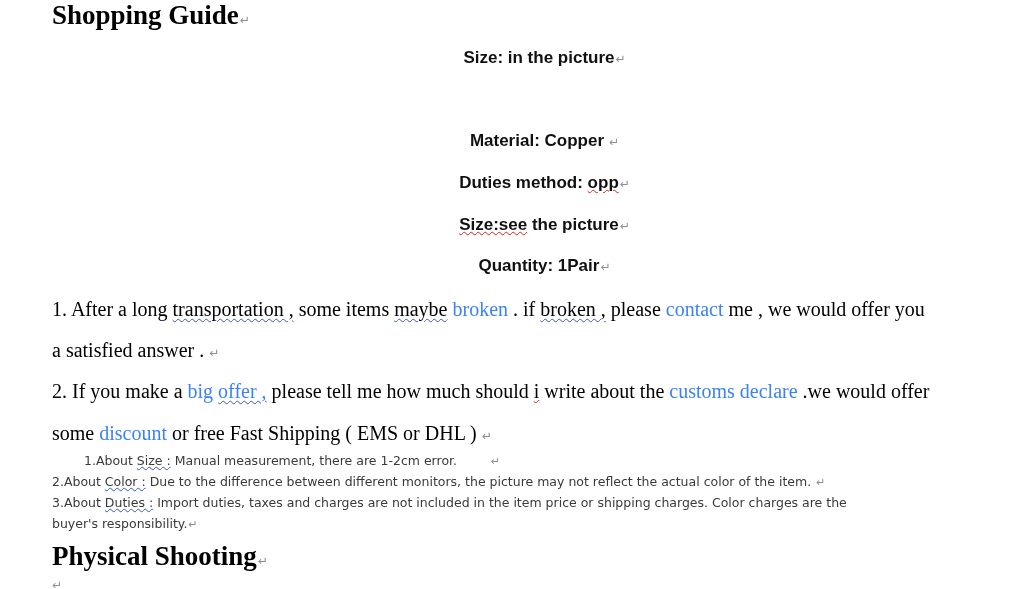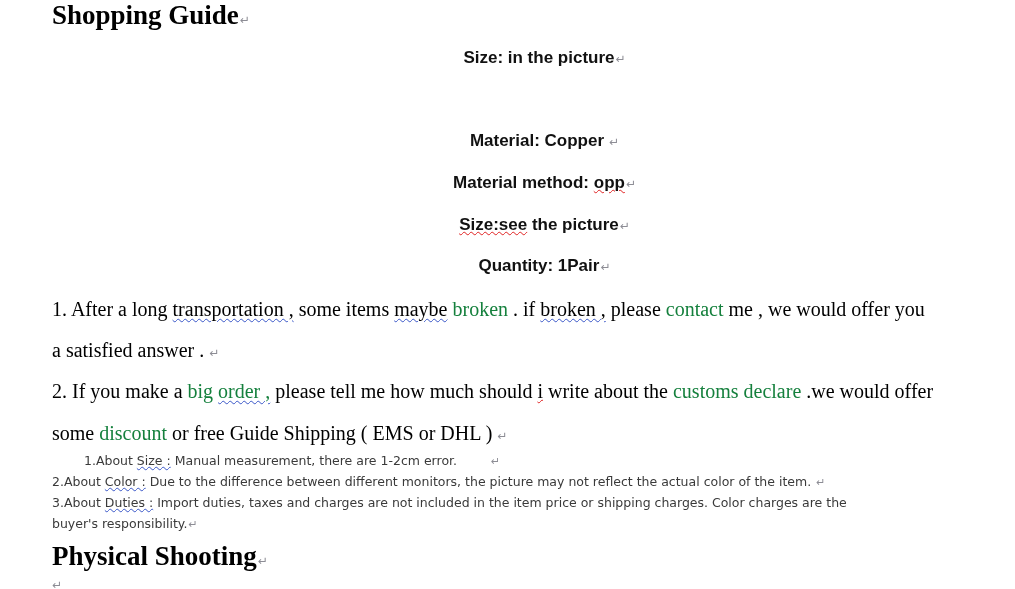--- a/index.html
+++ b/index.html
@@ -78,21 +78,21 @@
     left: 52px;
     font-family: "DejaVu Sans", "Liberation Sans", sans-serif;
     font-size: 12.5px;
     line-height: 1;
     color: #3a3a3a;
     white-space: nowrap;
   }
 
   
   .red {
-    color: #15803d;
+    color: #3b82f6;
     margin-top: 32px;
   }
   
   .sq-blue {
     text-decoration: underline;
     text-decoration-style: wavy;
     text-decoration-color: #3a57c8;
     text-decoration-thickness: 1px;
     text-underline-offset: 2px;
   }
@@ -138,33 +138,33 @@
 
 <div class="page">
 
   <h1 class="doc-heading" id="heading-shopping-guide"><span>Shopping Guide</span><span class="ret">↵</span></h1>
 
   <div class="spec-line" style="top:49px;"><span>Size: in the picture</span><span class="ret">↵</span></div>
 
 
   <div class="spec-line" style="top:132px;"><span>Material: Copper</span><span class="ret ret-wide">↵</span></div>
 
-  <div class="spec-line" style="top:174px;"><span>Material method: </span><span class="sq-red">opp</span><span class="ret">↵</span></div>
+  <div class="spec-line" style="top:174px;"><span>Duties method: </span><span class="sq-red">opp</span><span class="ret">↵</span></div>
 
   <div class="spec-line" style="top:216px;"><span class="sq-red">Size:see</span><span> the picture</span><span class="ret">↵</span></div>
 
   <div class="spec-line" style="top:257px;"><span>Quantity: 1Pair</span><span class="ret">↵</span></div>
 
   <div class="body-line" style="top:299px;"><span>1. </span><span>After a long </span><span class="sq-blue">transportation ,</span><span> some items </span><span class="sq-blue">maybe</span><span> </span><span class="red">broken</span><span> . if </span><span class="sq-blue">broken ,</span><span> please </span><span class="red">contact</span><span> me , we would offer you</span></div>
 
   <div class="body-line" style="top:340px;"><span>a satisfied answer .</span><span class="ret ret-wide">↵</span></div>
 
-  <div class="body-line" style="top:381px;"><span>2. </span><span>If you make a </span><span class="red">big </span><span class="red sq-blue">order ,</span><span> please tell me how much should </span><span class="sq-red">i</span><span> write about the </span><span class="red">customs declare</span><span> .we would offer</span></div>
+  <div class="body-line" style="top:381px;"><span>2. </span><span>If you make a </span><span class="red">big </span><span class="red sq-blue">offer ,</span><span> please tell me how much should </span><span class="sq-red">i</span><span> write about the </span><span class="red">customs declare</span><span> .we would offer</span></div>
 
-  <div class="body-line" style="top:423px;"><span>some </span><span class="red">discount</span><span> or free Guide Shipping ( EMS or DHL )</span><span class="ret ret-wide">↵</span></div>
+  <div class="body-line" style="top:423px;"><span>some </span><span class="red">discount</span><span> or free Fast Shipping ( EMS or DHL )</span><span class="ret ret-wide">↵</span></div>
 
   <div class="note-line" style="top:455px;margin-left:32px;"><span>1.About </span><span class="sq-blue-thin">Size :</span><span> Manual measurement, there are 1-2cm error.</span><span class="ret ret-sm ret-xwide">↵</span></div>
 
   <div class="note-line" style="top:476px;"><span>2.About </span><span class="sq-blue-thin">Color :</span><span> Due to the difference between different monitors, the picture may not reflect the actual color of the item.</span><span class="ret ret-sm ret-wide">↵</span></div>
 
   <div class="note-line" style="top:497px;"><span>3.About </span><span class="sq-blue-thin">Duties :</span><span> Import duties, taxes and charges are not included in the item price or shipping charges. Color charges are the</span></div>
 
   <div class="note-line" style="top:518px;"><span>buyer's responsibility.</span><span class="ret ret-sm">↵</span></div>
 
   <h1 class="doc-heading" id="heading-physical-shooting"><span>Physical Shooting</span><span class="ret">↵</span></h1>

